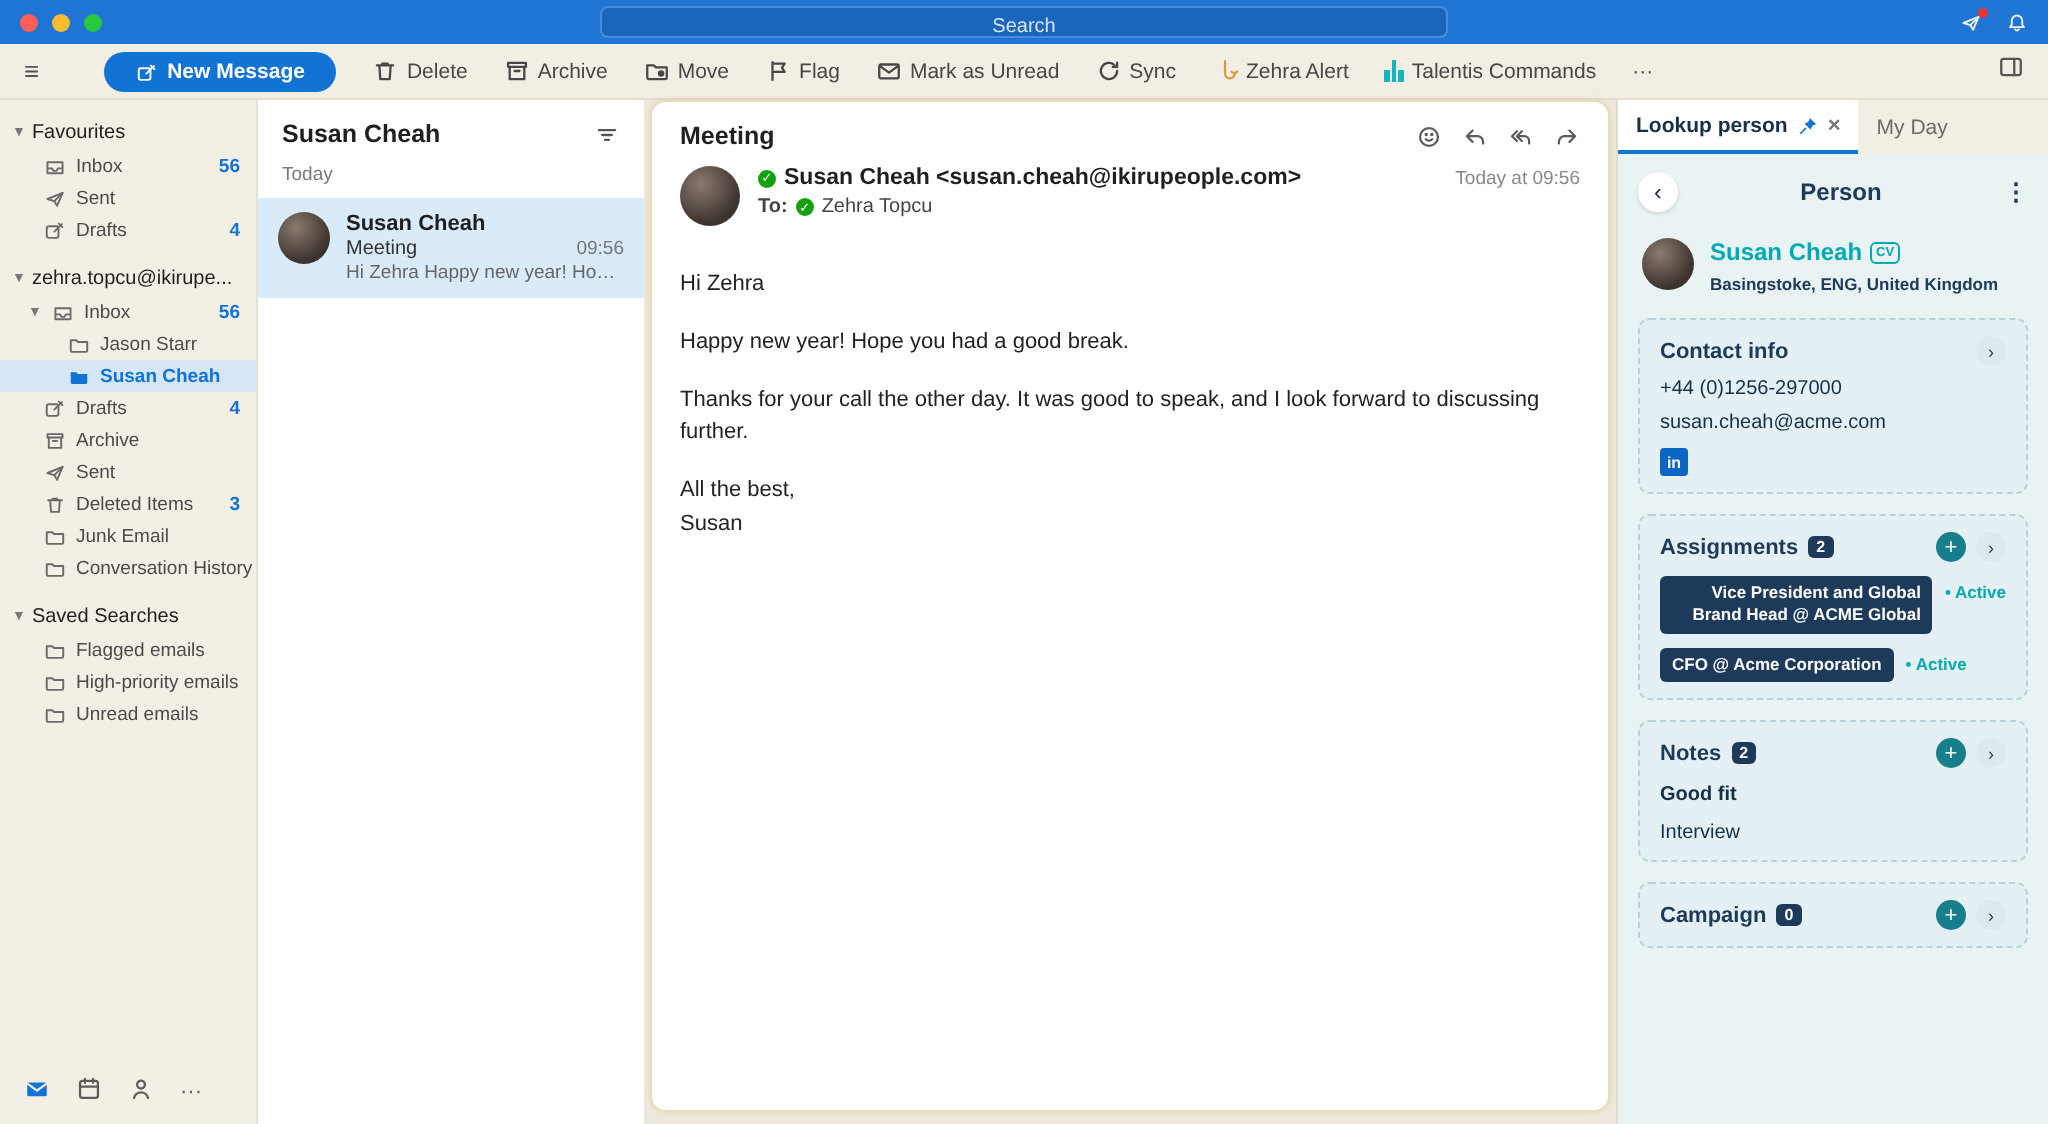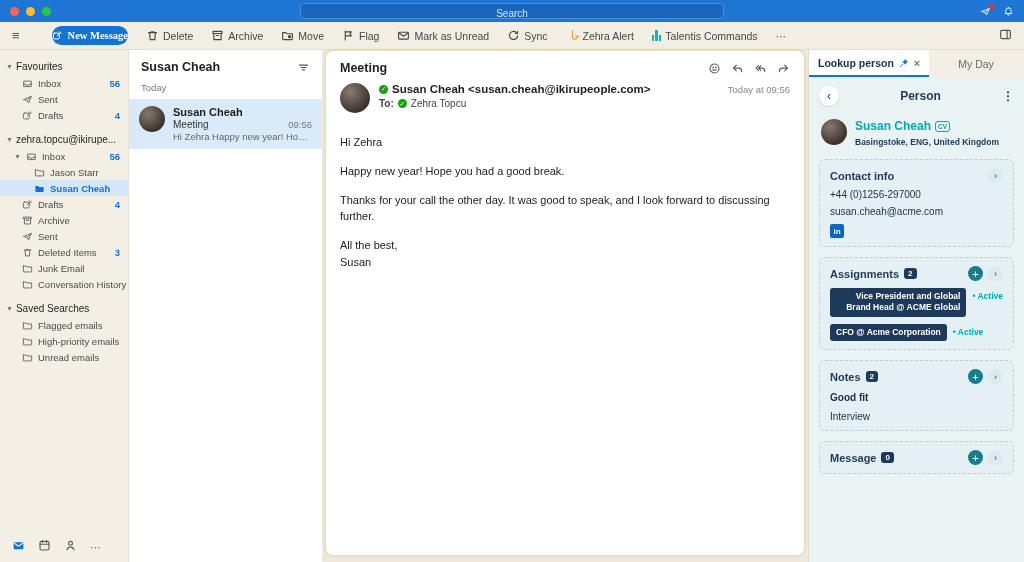--- a/index.html
+++ b/index.html
@@ -19,22 +19,22 @@
   .tb-right { margin-left:auto; display:flex; gap:12px; color:#eaf2fc; align-items:center; }
   .tb-ic { position:relative; display:flex; }
   .red-dot { position:absolute; top:-2px; right:-3px; width:5px; height:5px;
     border-radius:50%; background:#e33; }
 
   
   .toolbar { height:28px; background:#f2eee4; border-bottom:1px solid #e2ded2;
     display:flex; align-items:center; padding:0 12px; gap:18px; color:#474747; }
   .hamburger { color:#555; font-size:13px; cursor:pointer; }
   .new-msg { display:flex; align-items:flex-end; gap:5px; background:#1173d4; color:#fff;
-    font-size:10.5px; font-weight:bold; padding:4px 0; border-radius:12px; border:none;
-    margin-left:14px;font-family:Liberation Serif, serif; }
+    font-size:10.5px; font-weight:bold; padding:4px 16px; border-radius:12px; border:none;
+    margin-left:14px; }
   .tbtn { display:flex; align-items:center; gap:4px; font-size:10.5px; color:#474747;
     background:none; border:none; font-family:inherit; }
   .tal-logo { display:flex; align-items:flex-end; gap:1px; height:11px; }
   .tal-logo i { width:2.5px; background:#14b5bc; display:block; }
   .tal-logo i:nth-child(1){height:6px}.tal-logo i:nth-child(2){height:11px}.tal-logo i:nth-child(3){height:6px}
   .toolbar .spacer { flex:1; }
 
   svg.ic { width:13px; height:13px; stroke:currentColor; fill:none;
     stroke-width:1.4; stroke-linecap:round; stroke-linejoin:round; }
   svg.ic.small { width:11px; height:11px; }
@@ -96,21 +96,21 @@
   .presence { width:9px; height:9px; border-radius:50%; background:#13a10e; color:#fff;
     font-size:6.5px; display:inline-flex; align-items:center; justify-content:center;
     flex-shrink:0; }
   .rd-body { padding:18px 14px; font-size:11px; color:#222; line-height:1.45; }
   .rd-body p { margin:0 0 13px; }
   .rd-body p.tight { margin-bottom:1px; }
 
   
   .rightpanel { width:216px; flex-shrink:0; display:flex; flex-direction:column;
     background:#e9f3f3; border-left:1px solid #e0dcd0; }
-  .rp-tabs { height:27px; background:#f2eee4; display:flex; align-items:stretch; flex-shrink:0;gap:20px; }
+  .rp-tabs { height:27px; background:#f2eee4; display:flex; align-items:stretch; flex-shrink:0; }
   .rp-tab { display:flex; align-items:center; gap:5px; padding:0 9px; font-size:10.5px; cursor:pointer; }
   .rp-tab.active { background:#fff; font-weight:bold; color:#17304a;
     border-bottom:2px solid #1173d4; }
   .rp-tab.active .pin { color:#1173d4; }
   .rp-tab.active .close { color:#777; font-size:11px; }
   .rp-tab.inactive { color:#6b6b6b; }
   .rp-scroll { flex:1; overflow:hidden; }
   .rp-head { display:flex; align-items:center; padding:9px 10px 7px; }
   .back-circle { width:20px; height:20px; border-radius:50%; background:#fff;
     display:flex; align-items:center; justify-content:center; color:#17304a;
@@ -602,21 +602,21 @@
             <span class="plus">+</span>
             <span class="chev">›</span>
           </span>
         </div>
         <div class="note1">Good fit</div>
         <div class="note2">Interview</div>
       </div>
 
       <div class="card">
         <div class="card-head">
-          <span class="card-title">Message</span>
+          <span class="card-title">Campaign</span>
           <span class="badge">0</span>
           <span class="head-actions">
             <span class="plus">+</span>
             <span class="chev">›</span>
           </span>
         </div>
       </div>
     </div>
   </div>
 </div>

